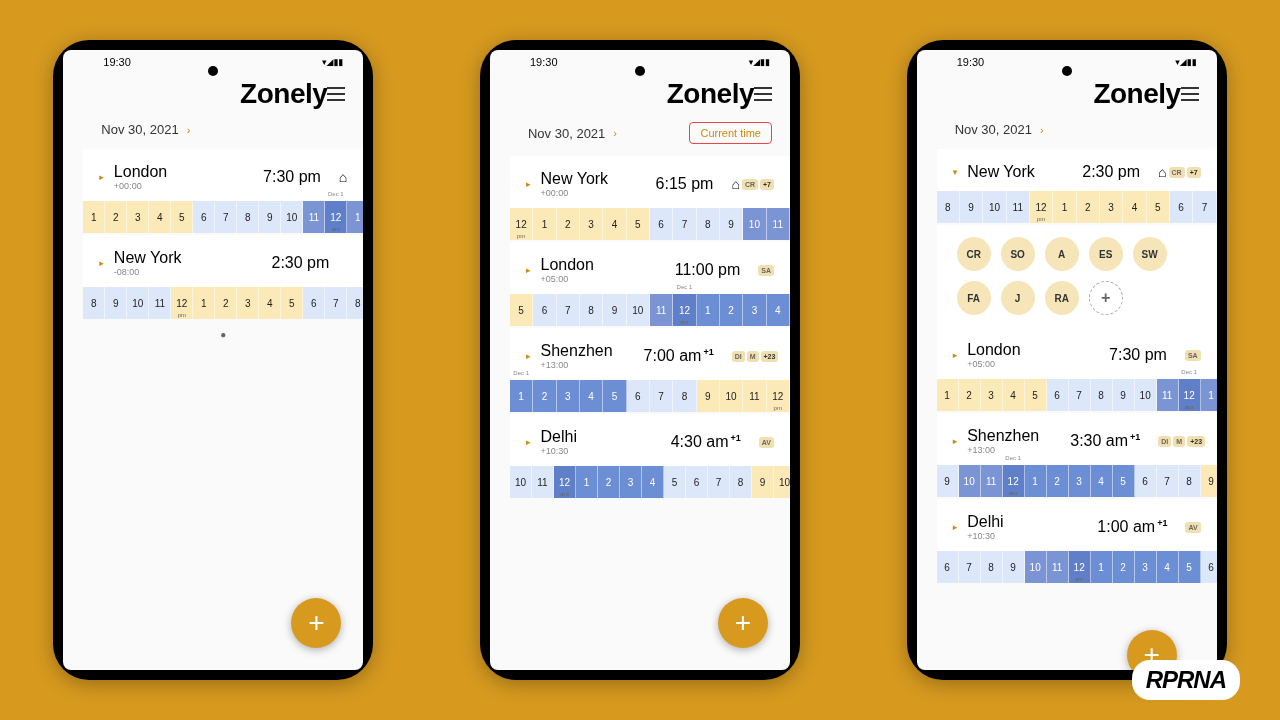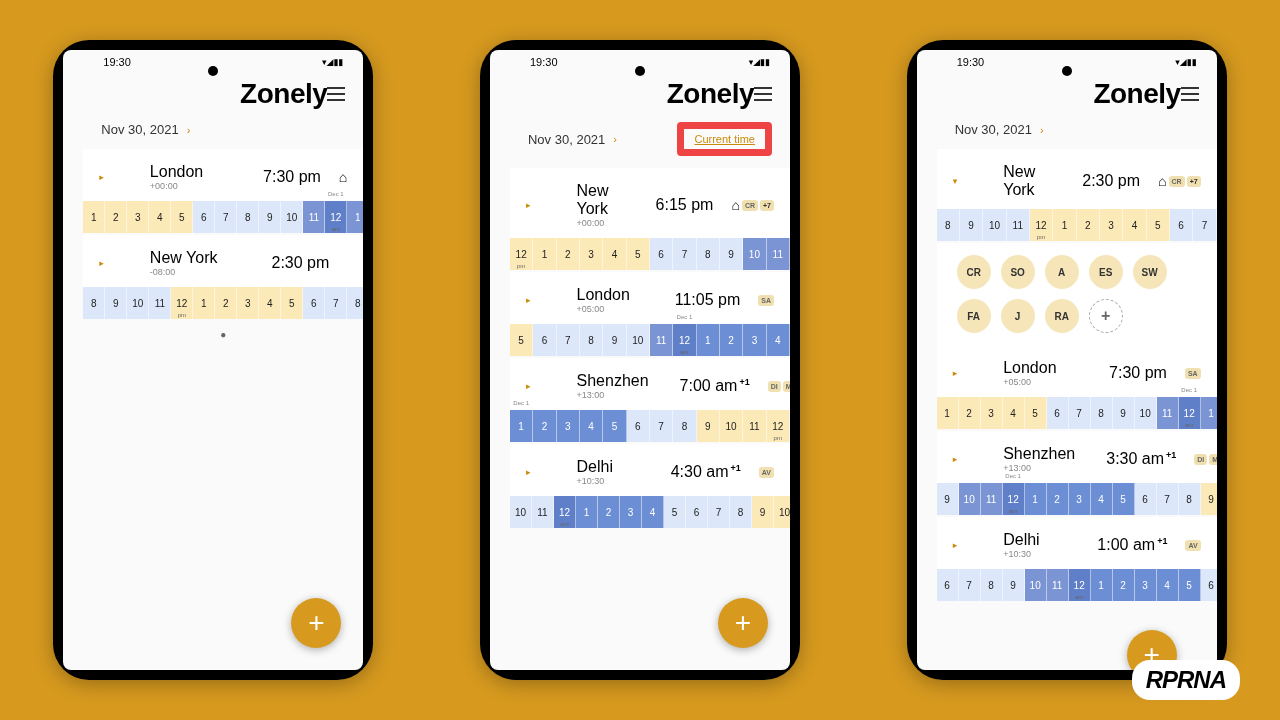--- a/index.html
+++ b/index.html
@@ -64,38 +64,37 @@
 .menu-icon span { width: 18px; height: 2px; background: #333; }
 .date-row {
   display: flex;
   justify-content: space-between;
   align-items: center;
   padding: 8px 18px 12px;
 }
 .date { font-size: 13px; color: #333; display: flex; align-items: center; gap: 8px; }
 .date-arrow { color: #cc8a0a; font-size: 11px; }
 .current-time-btn {
-  border: 7px solid #ef4444;
+  border: 1px solid #ef4444;
   color: #cc8a0a;
   font-size: 11px;
   padding: 4px 10px;
   border-radius: 4px;
   background: transparent;
-  text-decoration: underline;
 }
 .content { flex: 1; overflow: hidden; }
 .city-block { background: #fff; margin-bottom: 2px; }
 .city-header {
   display: flex;
   align-items: center;
   padding: 14px 16px 10px;
   gap: 10px;
 }
 .expand-arrow { color: #cc8a0a; font-size: 9px; }
-.city-info { flex: 1; margin-left: 36px; }
+.city-info { flex: 1; }
 .city-name { font-size: 16px; font-weight: 500; }
 .city-offset { font-size: 9px; color: #888; }
 .city-time { font-size: 16px; font-weight: 500; white-space: nowrap; margin-left: 21px; }
 .day-plus { font-size: 9px; font-weight: 600; vertical-align: super; margin-left: 2px; }
 .badges { display: flex; gap: 2px; margin-left: 8px; align-items: center; }
 .badge-home { font-size: 14px; }
 .badge-sm {
   font-size: 7px;
   background: #f0e0b0;
   border-radius: 3px;
@@ -335,21 +334,21 @@
             <div class="hour night">11</div>
           </div>
     </div>
     <div class="city-block">
       <div class="city-header">
         <span class="expand-arrow">▸</span>
         <div class="city-info">
           <div class="city-name">London</div>
           <div class="city-offset">+05:00</div>
         </div>
-        <div class="city-time">11:05 pm</div>
+        <div class="city-time">11:00 pm</div>
         <div class="badges">
               <span class="badge-sm">SA</span>
             </div>
       </div>
       <div class="timeline">
             <div class="hour work">5</div>
             <div class="hour ">6</div>
             <div class="hour ">7</div>
             <div class="hour ">8</div>
             <div class="hour ">9</div>

